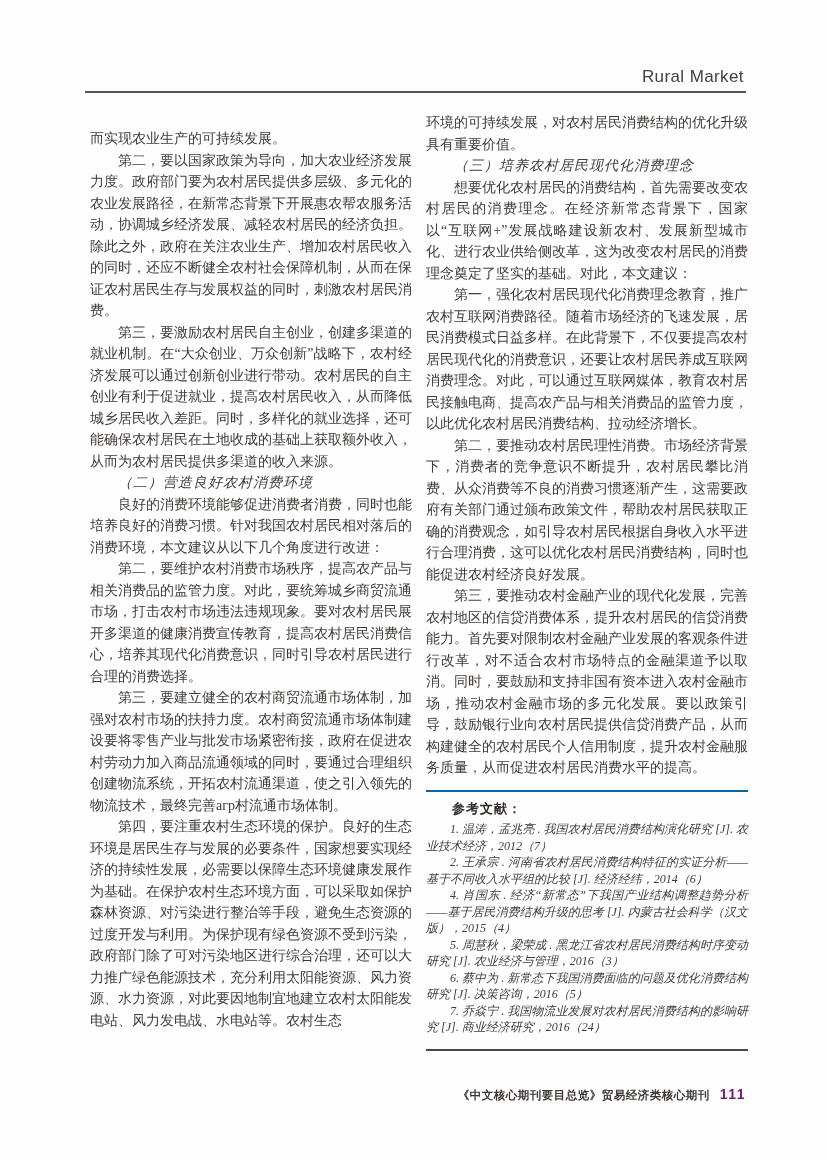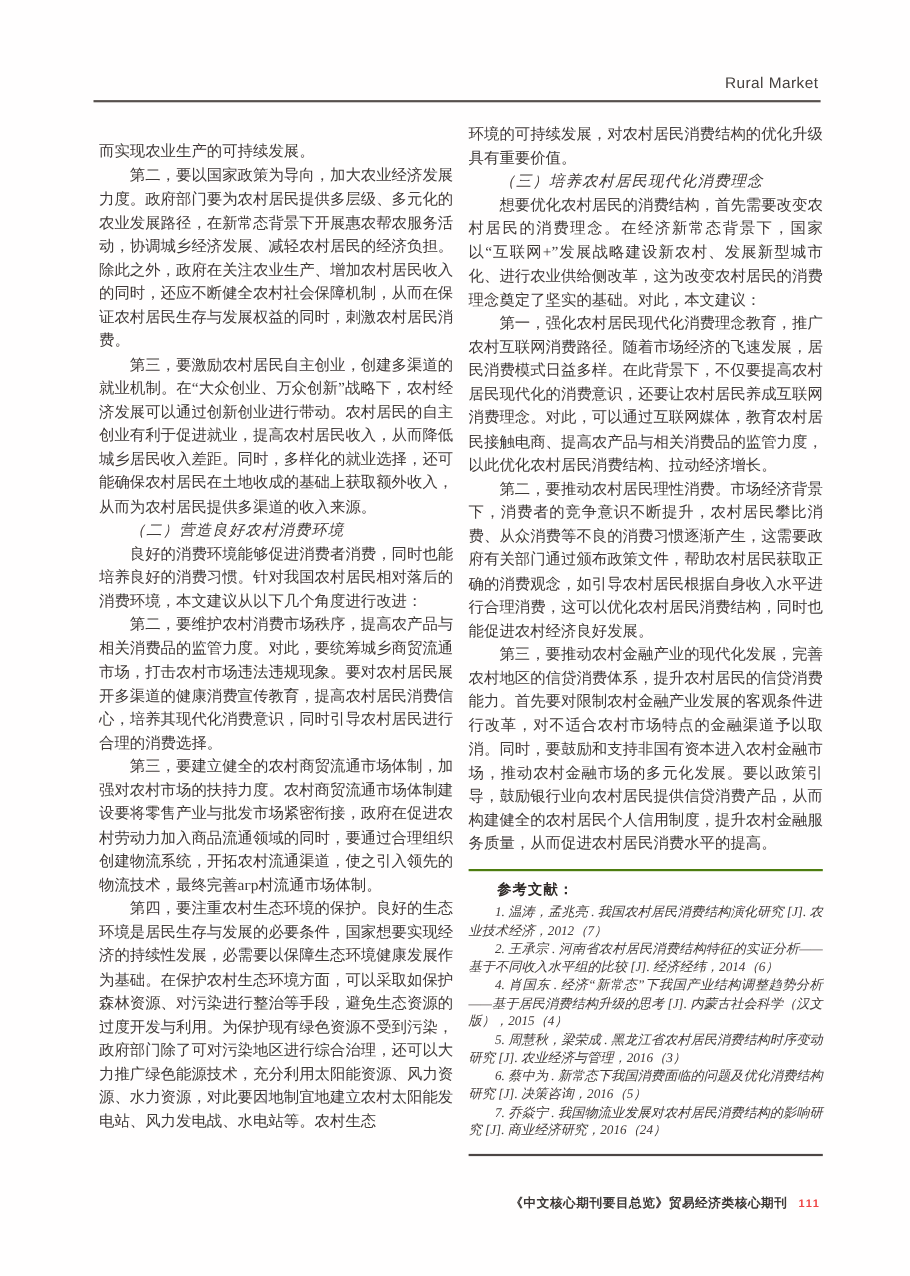--- a/index.html
+++ b/index.html
@@ -8,21 +8,21 @@
     position:relative;
     width:827px; height:1160px;
     background:#fffefe;
     overflow:hidden;
     font-family:"Liberation Serif","DejaVu Serif",serif;
     color:#403a38;
   }
   .journal-name {
     position:absolute; top:67px; right:83px;
     font-family:"Liberation Sans","DejaVu Sans",sans-serif;
-    font-size:14px; color:#45403e; letter-spacing:0.4px;
+    font-size:17px; color:#45403e; letter-spacing:0.4px;
   }
   .header-rule {
     position:absolute; top:91px; left:85px; width:661px; height:2px;
     background:#57504d;
   }
   .col {
     position:absolute; top:112px; width:322px;
     font-size:14px; line-height:21.5px;
     text-align:justify;
   }
@@ -31,42 +31,42 @@
   p.para { margin:0; text-indent:2em; }
   p.cont { text-indent:0; }
   p.heading {
     font-style:italic;
     letter-spacing:1px;
     text-indent:2em;
     margin:0;
   }
   .refs {
     margin-top:11px;
-    border-top:2px solid #4d7c0f;
+    border-top:2px solid #0369a1;
     border-bottom:2px solid #4c4644;
     padding:9px 0 13px 0;
     font-size:12px; line-height:16.5px;
     font-style:italic;
   }
   .refs-title {
     font-style:normal; font-weight:bold;
     font-family:"Liberation Sans","DejaVu Sans",sans-serif;
     font-size:13px; letter-spacing:1px;
     text-indent:2em; margin:0 0 4px 0;
     color:#2f2a28;
   }
   .ref-item { margin:0; text-indent:2em; text-align:justify; }
   .footer {
     position:absolute; top:1086px; left:85px; width:661px;
     text-align:right;
     font-family:"Liberation Sans","DejaVu Sans",sans-serif;
     font-size:11.5px; font-weight:bold; color:#3d3836;
     letter-spacing:0.5px;
   }
-  .page-number { font-size:10px; margin-left:10px; letter-spacing:1.5px; color:#ef4444; }
+  .page-number { font-size:14px; margin-left:10px; letter-spacing:1.5px; color:#701a75; }
 </style>
 </head>
 <body>
 
 <div class="page">
 
   <div class="journal-name">Rural Market</div>
   <div class="header-rule"></div>
 
   <div class="col col-left">

